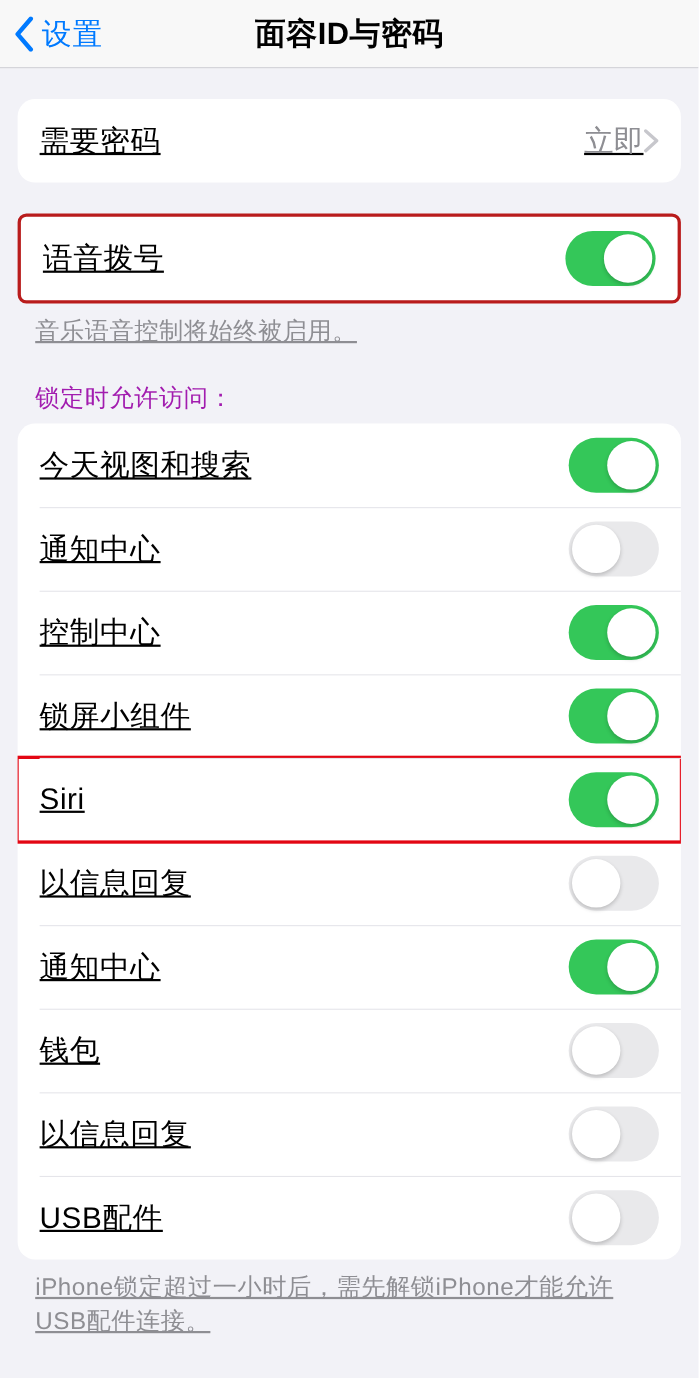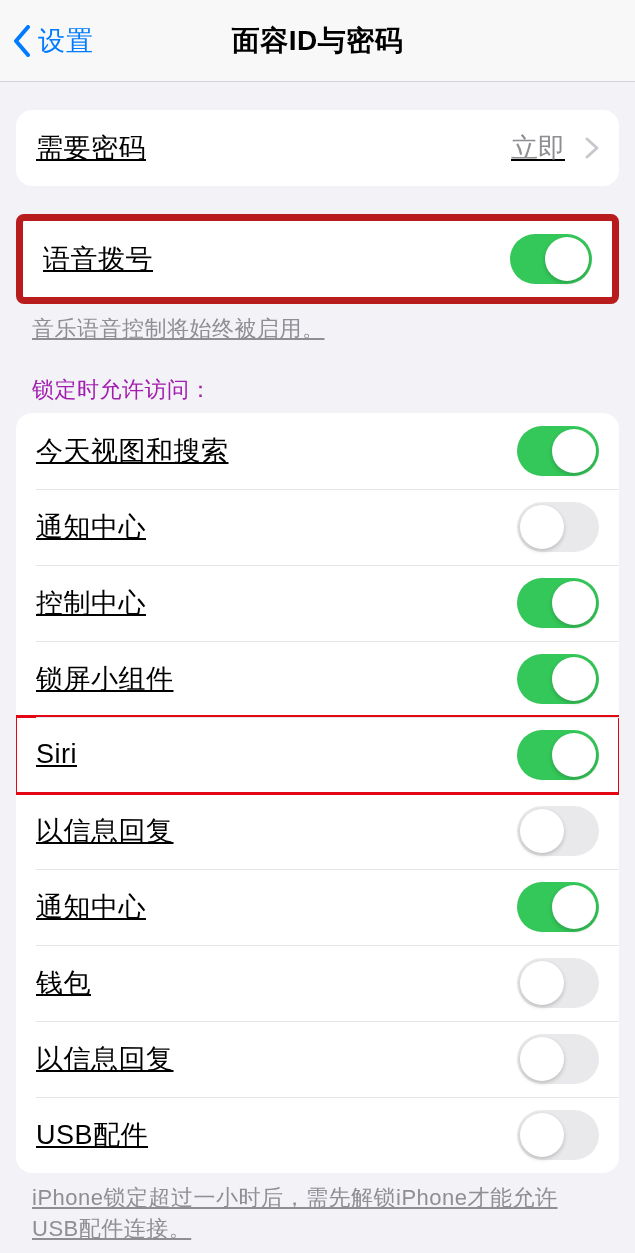--- a/index.html
+++ b/index.html
@@ -8,21 +8,21 @@
       box-sizing: border-box;
       font-family: -apple-system, "SF Pro Text", "Helvetica Neue", sans-serif;
     }
     body {
       width: 635px;
       height: 1253px;
       background: #f2f2f7;
       overflow: hidden;
     }
     .header {
-      height: 82px;
+      height: 62px;
       background: #f8f8f8;
       border-bottom: 1px solid #d1d1d6;
       display: flex;
       align-items: center;
       position: relative;
     }
     .back-button {
       display: flex;
       align-items: center;
       padding-left: 12px;
@@ -50,21 +50,21 @@
       padding: 0;
     }
     .group {
       margin: 28px 16px 0 16px;
       background: #fff;
       border-radius: 16px;
       overflow: hidden;
       text-decoration: underline;
     }
     .group.highlight {
-      border: 7px solid #b91c1c;
+      border: 3px solid #b91c1c;
       border-radius: 8px;
     }
     .row {
       display: flex;
       align-items: center;
       justify-content: space-between;
       padding: 0 20px;
       min-height: 76px;
       position: relative;
     }
@@ -83,21 +83,21 @@
       background: #e5e5ea;
     }
     .row-label {
       font-size: 27px;
       color: #000;
       letter-spacing: 0.5px;
     }
     .row-value {
       font-size: 27px;
       color: #8e8e93;
-      margin-right: 20px;
+      margin-right: 0;
     }
     .row-right {
       display: flex;
       align-items: center;
     }
     .chevron-right {
       width: 14px;
       height: 22px;
     }
     .toggle {

